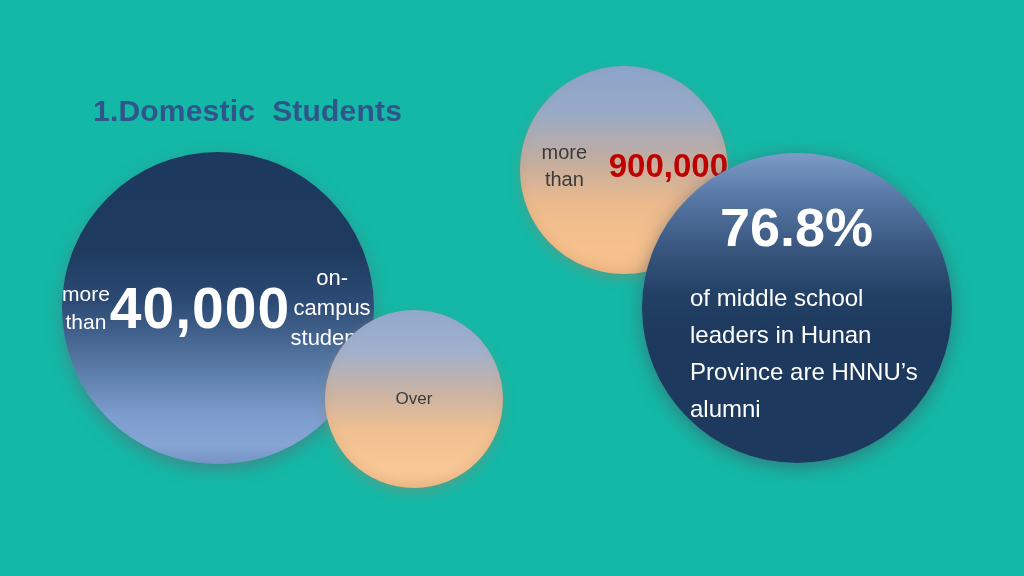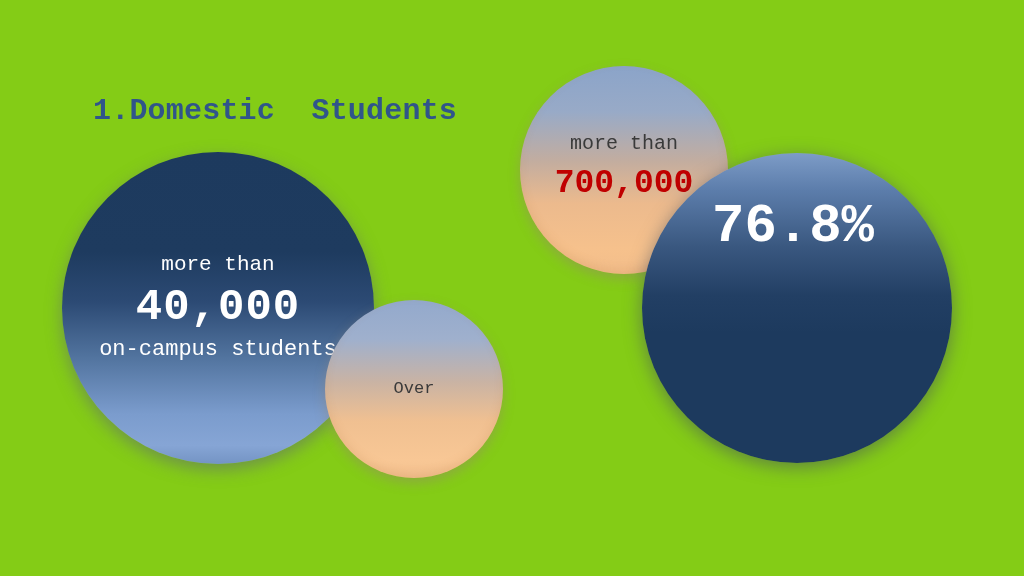--- a/index.html
+++ b/index.html
@@ -1,57 +1,57 @@
 <!DOCTYPE html>
 <html><head>
 <meta charset="utf-8">
 <style>
   * { margin: 0; padding: 0; box-sizing: border-box; }
   html, body { width: 1024px; height: 576px; overflow: hidden; background: #ffffff; }
   body { font-family: "Liberation Sans", "DejaVu Sans", sans-serif; position: relative; }
 
-  .slide { position: absolute; inset: 0; background: #84cc16; font-family: Liberation Mono, monospace; }
+  .slide { position: absolute; inset: 0; background: #14b8a6; }
 
   .slide-title {
     position: absolute;
     left: 93px; top: 94px;
     font-size: 30px;
     font-weight: 600;
     letter-spacing: 0.2px;
     color: #30558a;
     white-space: pre; 
   }
 
   .bubble {
     position: absolute;
     border-radius: 50%;
     display: flex;
-    flex-direction: column;
+    flex-direction: row;
     align-items: center;
     justify-content: center;
     text-align: center;
   }
 
   
   .bubble-campus {
     left: 62px; top: 152px; width: 312px; height: 312px;
     background: linear-gradient(180deg,
       #1d3a5e 0%, #1e3b5f 32%, #2c4a74 48%,
       #52749f 66%, #7b9ccd 84%, #86a5d5 94%, #7494c4 100%);
     box-shadow: 0 6px 16px rgba(95, 102, 116, 0.55);
     z-index: 1;
     color: #ffffff;
   }
   .campus-prefix { font-size: 21px; line-height: 28px; font-weight: 400; }
-  .campus-value  { font-size: 44px; line-height: 56px; font-weight: 700; letter-spacing: 1px; }
+  .campus-value  { font-size: 57px; line-height: 56px; font-weight: 700; letter-spacing: 1px; }
   .campus-label  { font-size: 22px; line-height: 30px; font-weight: 400; }
 
   
   .bubble-masters {
-    left: 325px; top: 300px; width: 178px; height: 178px;
+    left: 325px; top: 310px; width: 178px; height: 178px;
     background: linear-gradient(180deg,
       #93a9cc 0%, #9fb0cd 22%, #c9b3a4 46%,
       #f0c091 68%, #f8c795 90%, #f3c08e 100%);
     box-shadow: 0 5px 12px rgba(150, 132, 110, 0.45), inset 0 -4px 8px rgba(190, 130, 70, 0.18);
     z-index: 2;
     color: #3a3a3a;
   }
   .masters-prefix { font-size: 17px; line-height: 24px; }
   .masters-value  { font-size: 29px; line-height: 34px; font-weight: 700; color: #c00000; }
   .masters-label  { font-size: 16px; line-height: 22px; white-space: pre-line; }
@@ -75,21 +75,21 @@
     left: 642px; top: 153px; width: 310px; height: 310px;
     background: linear-gradient(180deg,
       #7d9cc7 0%, #5c7dab 12%, #3a5880 30%,
       #223f64 46%, #1d3a5e 58%, #1d3a5e 100%);
     box-shadow: 0 4px 18px rgba(72, 80, 95, 0.6);
     z-index: 2;
     color: #ffffff;
     display: block; 
   }
   .alumni-text  { position: absolute; left: 48px; top: 44px; text-align: left; }
-  .alumni-value { font-size: 54px; line-height: 60px; font-weight: 700; margin-left: 22px; }
+  .alumni-value { font-size: 54px; line-height: 60px; font-weight: 700; margin-left: 30px; }
   .alumni-label { font-size: 24px; line-height: 37px; font-weight: 400; margin-top: 22px; white-space: pre-line; }
 </style>
 </head>
 <body>
 
 <div class="slide">
 
   <div class="slide-title">1.Domestic  Students</div>
 
   <div class="bubble bubble-campus">
@@ -97,22 +97,26 @@
     <div class="campus-value">40,000</div>
     <div class="campus-label">on-campus students</div>
   </div>
 
   <div class="bubble bubble-masters">
     <div class="masters-prefix">Over</div>
   </div>
 
   <div class="bubble bubble-graduates">
     <div class="graduates-prefix">more than</div>
-    <div class="graduates-value">700,000</div>
+    <div class="graduates-value">900,000</div>
   </div>
 
   <div class="bubble bubble-alumni">
     <div class="alumni-text">
       <div class="alumni-value">76.8%</div>
+      <div class="alumni-label">of middle school
+leaders in Hunan
+Province are HNNU’s
+alumni</div>
     </div>
   </div>
 
 </div>
 
 </body></html>

